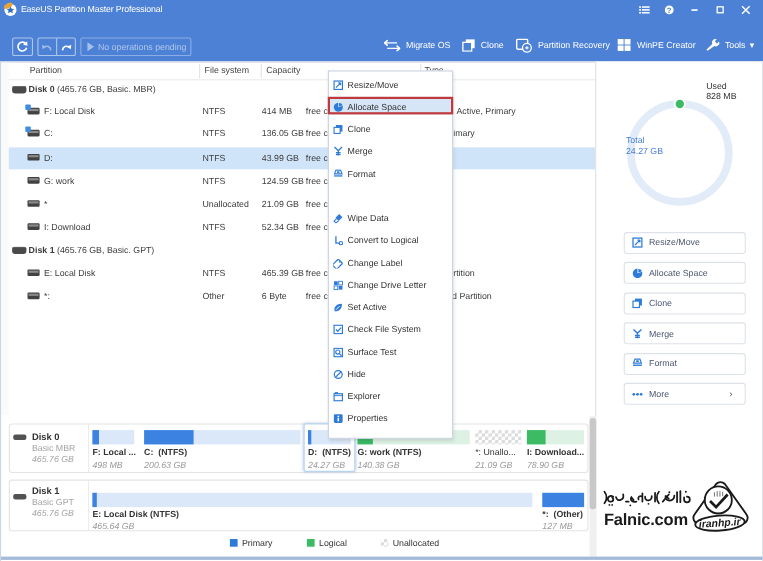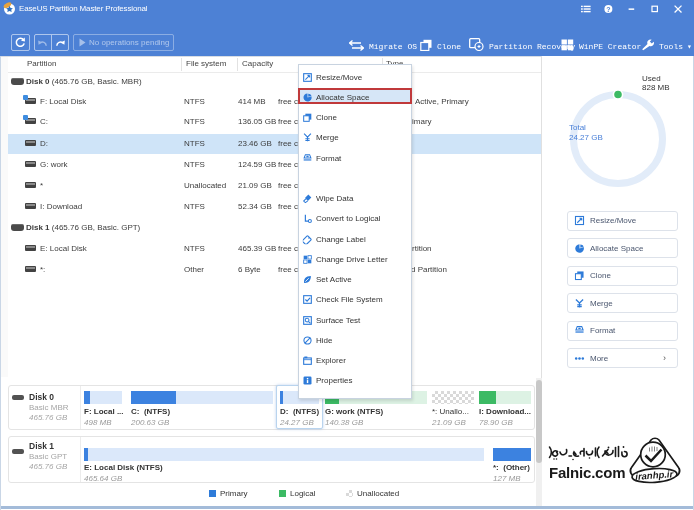--- a/index.html
+++ b/index.html
@@ -5,21 +5,21 @@
 * { margin:0; padding:0; box-sizing:border-box; }
 html,body { width:694px; height:510px; overflow:hidden; }
 body { font-family:"Liberation Sans", sans-serif; position:relative; background:#fff; }
 .abs { position:absolute; }
 
 #topbar { position:absolute; left:0; top:0; width:694px; height:56px; background:#4d81d5; }
 #title { position:absolute; left:19px; top:4px; color:#fff; font-size:8px; letter-spacing:-0.15px; }
 
 .tbtn { position:absolute; border:1px solid rgba(255,255,255,0.55); border-radius:2px; }
 .ticon { color:#fff; }
-.rtb { position:absolute; top:31px; height:20px; color:#fff; font-size:8px; display:flex; align-items:flex-end; white-space:nowrap;font-family:Liberation Mono, monospace; }
+.rtb { position:absolute; top:31px; height:20px; color:#fff; font-size:8px; display:flex; align-items:center; white-space:nowrap; }
 
 #content { position:absolute; left:0; top:56px; width:694px; height:454px; background:#fff; border-top:1px solid #d8dde4; }
 .hdr { position:absolute; top:59px; font-size:8px; color:#444; }
 .vsep { position:absolute; top:58px; height:13px; width:1px; background:#e2e2e2; }
 #hline { position:absolute; left:8px; top:72px; width:533px; height:1px; background:#ebebeb; }
 .cell { position:absolute; font-size:8px; color:#3c3c3c; white-space:nowrap; }
 .bold { font-weight:bold; }
 #selrow { position:absolute; left:8px; top:134px; width:533px; height:20px; background:#cfe4f8; }
 
 .picon { position:absolute; width:11px; height:6px; background:#424242; border-radius:1px; }
@@ -138,21 +138,21 @@
 <div class="cell" style="left:278px;top:97px">free co</div>
 <div class="picon" style="left:25px;top:118px"></div>
 <div class="abs" style="left:23px;top:115px;width:5px;height:5px;background:#3e8de0;border-radius:1px"></div>
 <div class="cell" style="left:40px;top:117px">C:</div>
 <div class="cell" style="left:184px;top:117px">NTFS</div>
 <div class="cell" style="left:238px;top:117px">136.05 GB</div>
 <div class="cell" style="left:278px;top:117px">free co</div>
 <div class="picon" style="left:25px;top:140px"></div>
 <div class="cell" style="left:40px;top:139px">D:</div>
 <div class="cell" style="left:184px;top:139px">NTFS</div>
-<div class="cell" style="left:238px;top:139px">23.46 GB</div>
+<div class="cell" style="left:238px;top:139px">43.99 GB</div>
 <div class="cell" style="left:278px;top:139px">free co</div>
 <div class="picon" style="left:25px;top:161px"></div>
 <div class="cell" style="left:40px;top:160px">G: work</div>
 <div class="cell" style="left:184px;top:160px">NTFS</div>
 <div class="cell" style="left:238px;top:160px">124.59 GB</div>
 <div class="cell" style="left:278px;top:160px">free co</div>
 <div class="picon" style="left:25px;top:182px"></div>
 <div class="cell" style="left:40px;top:181px">*</div>
 <div class="cell" style="left:184px;top:181px">Unallocated</div>
 <div class="cell" style="left:238px;top:181px">21.09 GB</div>

